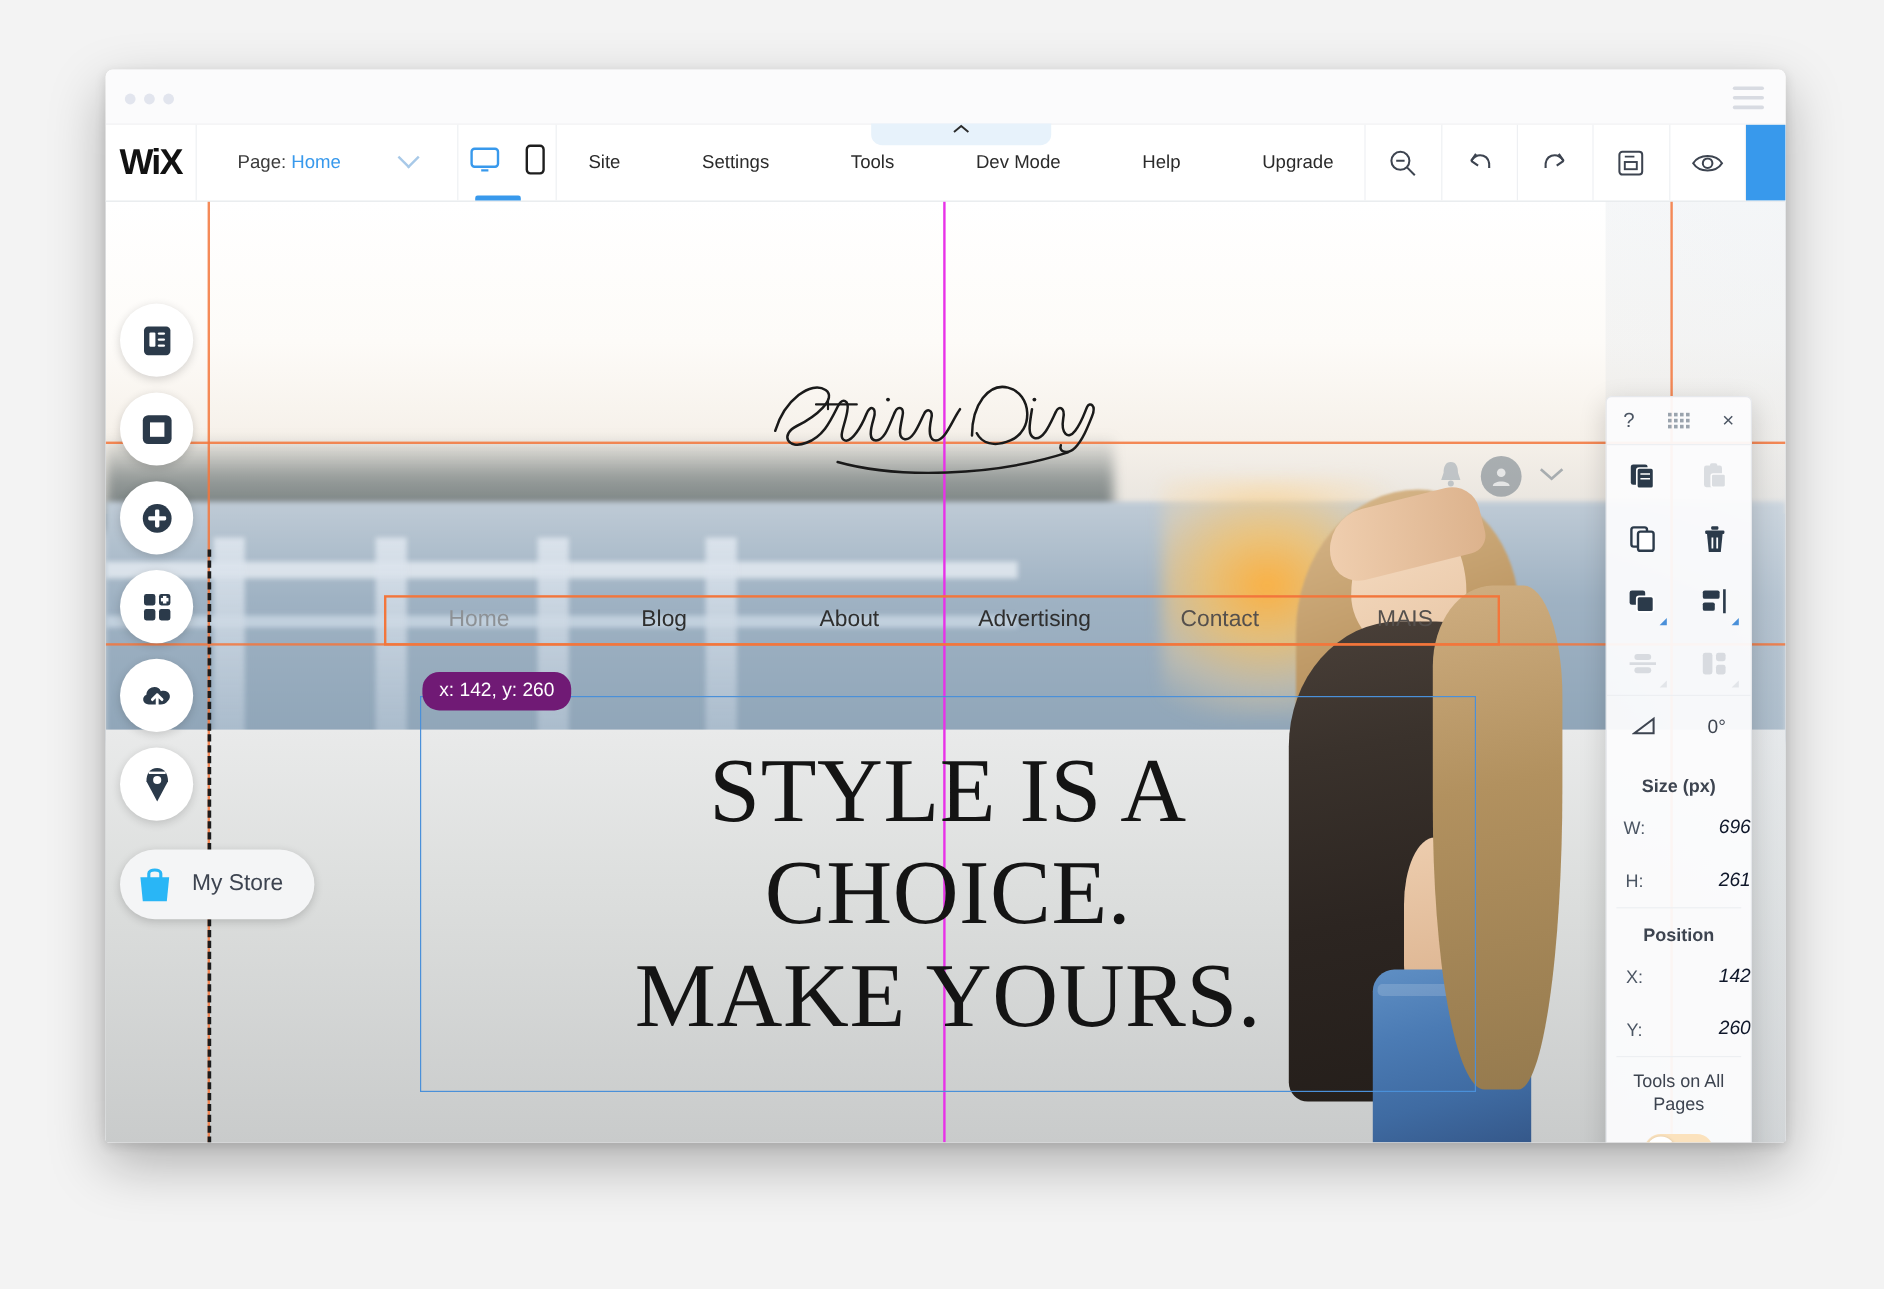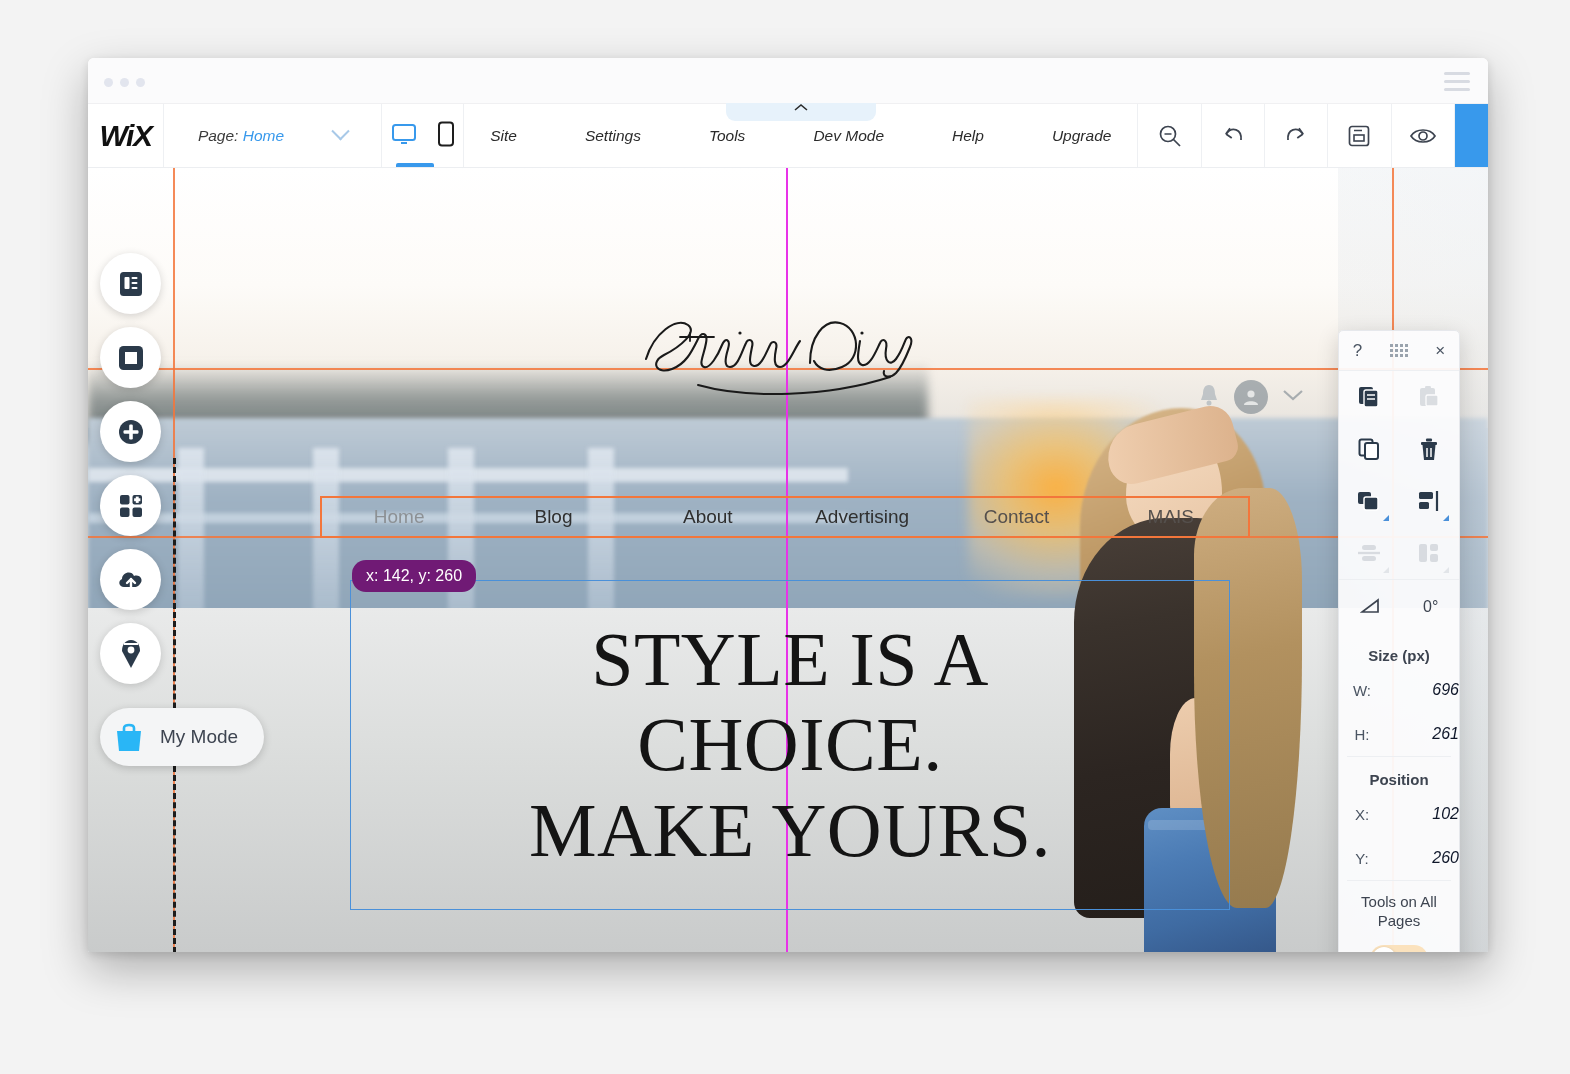--- a/index.html
+++ b/index.html
@@ -37,21 +37,21 @@
   .hamburger { position: absolute; right: 18px; top: 14px; width: 26px; height: 19px;
     display: flex; flex-direction: column; justify-content: space-between; }
   .hamburger i { display:block; height: 3px; background: #d8dbe2; border-radius: 2px; }
 
   
   .topbar {
     position: relative;
     height: 64px; width: 100%;
     background: #ffffff;
     border-bottom: 1px solid #eceef1;
-    display: flex; align-items: stretch; font-style: italic;
+    display: flex; align-items: stretch;
   }
   .tb-cell { display: flex; align-items: center; justify-content: center;
     border-right: 1px solid #eef0f3; }
   .logo-cell { width: 96px; }
   .wix-logo { font-size: 30px; font-weight: 700; letter-spacing: -1.5px;
     color: #111; font-family: "Liberation Sans", sans-serif; }
   .page-cell { width: 258px; padding: 0 34px; justify-content: space-between; }
   .page-label { font-size: 15.5px; color: #3b3b3b; white-space: nowrap; }
   .page-label b { color: #3899ec; font-weight: 400; }
   .chev { width: 13px; height: 13px; border-right: 2px solid #a8c9e8;
@@ -496,21 +496,21 @@
           <rect x="5" y="4" width="14" height="2" fill="#fff"></rect>
         </svg>
       </div>
     </div>
 
     <div class="store-btn">
       <svg width="30" height="32" viewBox="0 0 30 32">
         <path d="M3 10 H27 L25 30 H5 Z" fill="#29b6f6"></path>
         <path d="M10 11 V7 C10 3 20 3 20 7 V11" stroke="#29b6f6" stroke-width="2.6" fill="none"></path>
       </svg>
-      <span class="store-label">My Mode</span>
+      <span class="store-label">My Store</span>
     </div>
 
     <div class="panel">
       <div class="p-head">
         <span>?</span>
         <span class="grip">
           <i></i>
             <i></i>
             <i></i>
             <i></i>
@@ -606,21 +606,21 @@
       </div>
       <div class="p-row">
         <span class="k">H:</span>
         <span class="v">261</span>
       </div>
 
       <div class="p-div"></div>
       <div class="p-sec-title">Position</div>
       <div class="p-row">
         <span class="k">X:</span>
-        <span class="v">102</span>
+        <span class="v">142</span>
       </div>
       <div class="p-row">
         <span class="k">Y:</span>
         <span class="v">260</span>
       </div>
 
       <div class="p-div"></div>
       <div class="p-showall">Tools on All Pages</div>
       <div class="toggle">
           <i></i>

